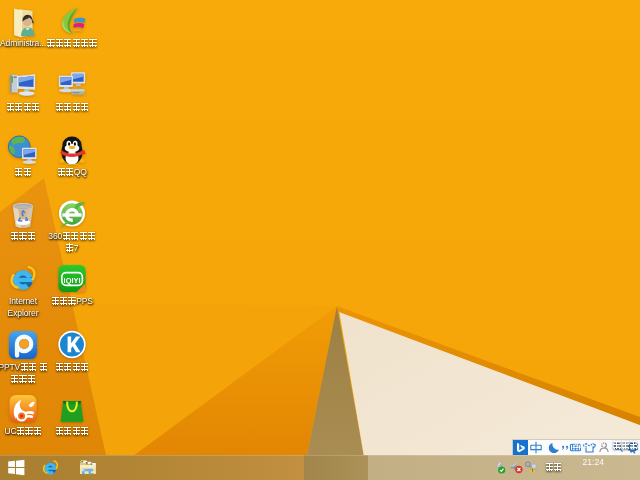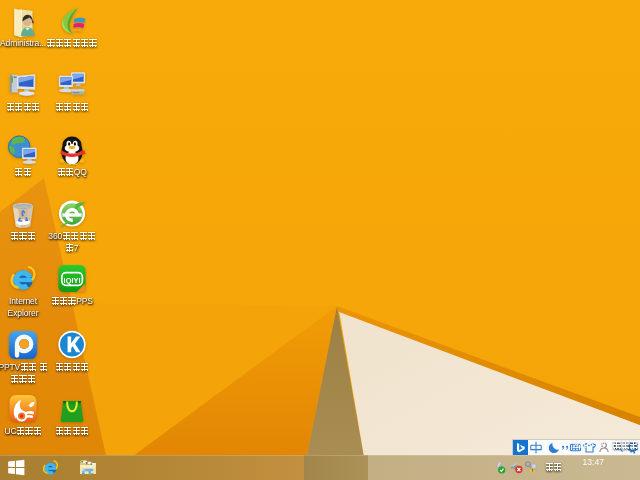--- a/index.html
+++ b/index.html
@@ -372,15 +372,15 @@
 <svg style="position:absolute;left:524px;top:461px;" width="14" height="13" viewBox="0 0 14 13">
  <circle cx="3.8" cy="3.2" r="2.2" fill="none" stroke="#90989F" stroke-width="1.5"></circle>
  <path d="M5.2 4.8l2.2 2.4" stroke="#90989F" stroke-width="1.6"></path>
  <rect x="7.2" y="2.6" width="5.4" height="6.8" rx="0.8" fill="#ABB2B9"></rect>
  <rect x="8.2" y="3.6" width="3.4" height="3.2" fill="#D2D7DB"></rect>
  <path d="M8.6 6.2l-2.9 5.3h5.8z" fill="#F6C51E"></path>
  <path d="M8.6 7.8v1.9m0 .7v.8" stroke="#4A4A40" stroke-width="0.9"></path>
 </svg>
 
 <div class="tray" style="left:545px;top:462px;"><span class="c"></span><span class="c"></span></div>
-<div class="tray" style="right:36px;top:457px;">13:47</div>
+<div class="tray" style="right:36px;top:457px;">21:24</div>
 <div class="tray" style="right:2px;top:440px;">2016/12/7 <span class="c"></span><span class="c"></span><span class="c"></span></div>
 
 
 </body></html>

